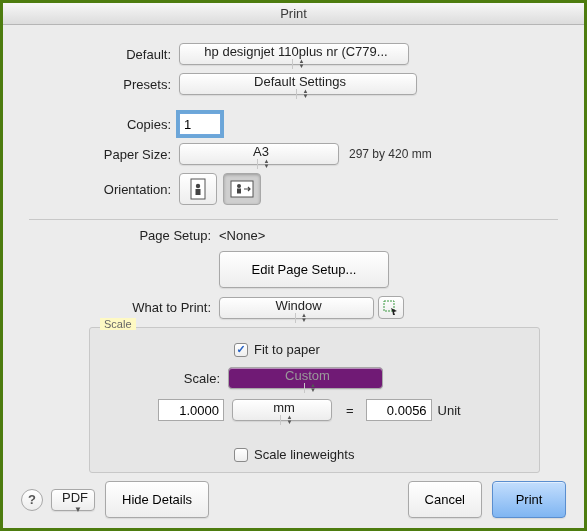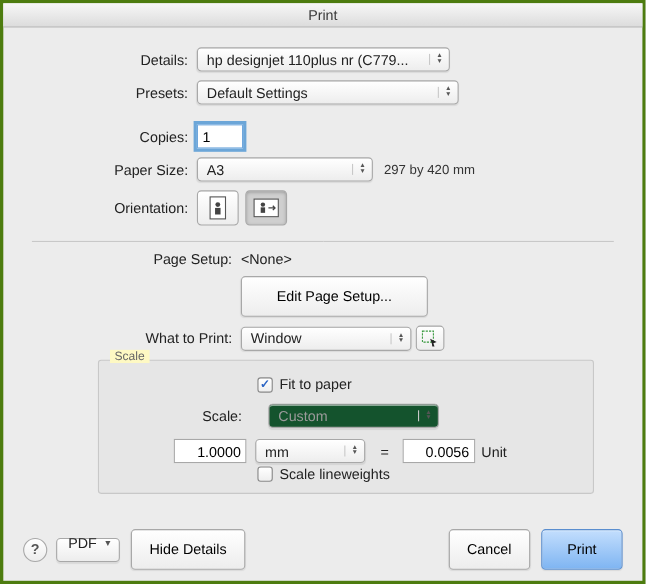--- a/index.html
+++ b/index.html
@@ -49,34 +49,35 @@
     align-items: center;
     justify-content: space-between;
     background: linear-gradient(#ffffff, #ededed);
     border: 1px solid #a8a8a8;
     border-radius: 4px;
     height: 22px;
     padding: 0 4px 0 8px;
     box-shadow: 0 1px 0 rgba(255,255,255,0.5) inset, 0 1px 1px rgba(0,0,0,0.08);
     cursor: default;
     position: relative;
+    flex-direction: column;
   }
   .select .caret {
     width: 14px;
     display: flex;
     flex-direction: column;
     align-items: center;
     line-height: 5px;
     font-size: 7px;
     color: #555;
     border-left: 1px solid #c8c8c8;
     padding-left: 4px;
     margin-left: 6px;
   }
-  .select.disabled { color: #9a9a9a; background: #14532d; margin-left: 16px; }
+  .select.disabled { color: #9a9a9a; background: #701a75; }
   .small-caret::before { content:"▲"; display:block; font-size:6px; }
   .small-caret::after { content:"▼"; display:block; font-size:6px; }
   input[type=text].numbox, input[type=text].textbox {
     height: 22px;
     border: 1px solid #a8a8a8;
     border-radius: 0;
     padding: 0 4px;
     background: #fff;
     font-size: 13px;
     font-family: inherit;
@@ -156,21 +157,21 @@
 </style>
 </head>
 <body>
 
 <div class="window">
   <div class="titlebar">Print</div>
 
   <div class="content">
 
     <div class="row">
-      <div class="label">Details:</div>
+      <div class="label">Default:</div>
       <div class="select" style="width:230px">
         <span>hp designjet 110plus nr (C779...</span>
         <span class="caret small-caret"></span>
       </div>
     </div>
 
     <div class="row">
       <div class="label">Presets:</div>
       <div class="select" style="width:238px">
         <span>Default Settings</span>
@@ -251,21 +252,21 @@
       </div>
 
       <div class="row" style="margin-bottom:10px">
         <div class="label" style="width:124px">Scale:</div>
         <div class="select disabled" style="width:155px">
           <span>Custom</span>
           <span class="caret small-caret"></span>
         </div>
       </div>
 
-      <div class="row" style="margin-left:54px;margin-bottom:2px;align-items:center">
+      <div class="row" style="margin-left:54px;margin-bottom:26px;align-items:center">
         <input type="text" class="textbox" style="width: 66px; text-align: right;" value="1.0000">
         <div class="select" style="width:100px;margin:0 8px">
           <span>mm</span>
           <span class="caret small-caret"></span>
         </div>
         <span style="margin:0 6px">=</span>
         <input type="text" class="textbox" style="width: 66px; text-align: right; margin: 0px 6px;" value="0.0056">
         <span>Unit</span>
       </div>
 

